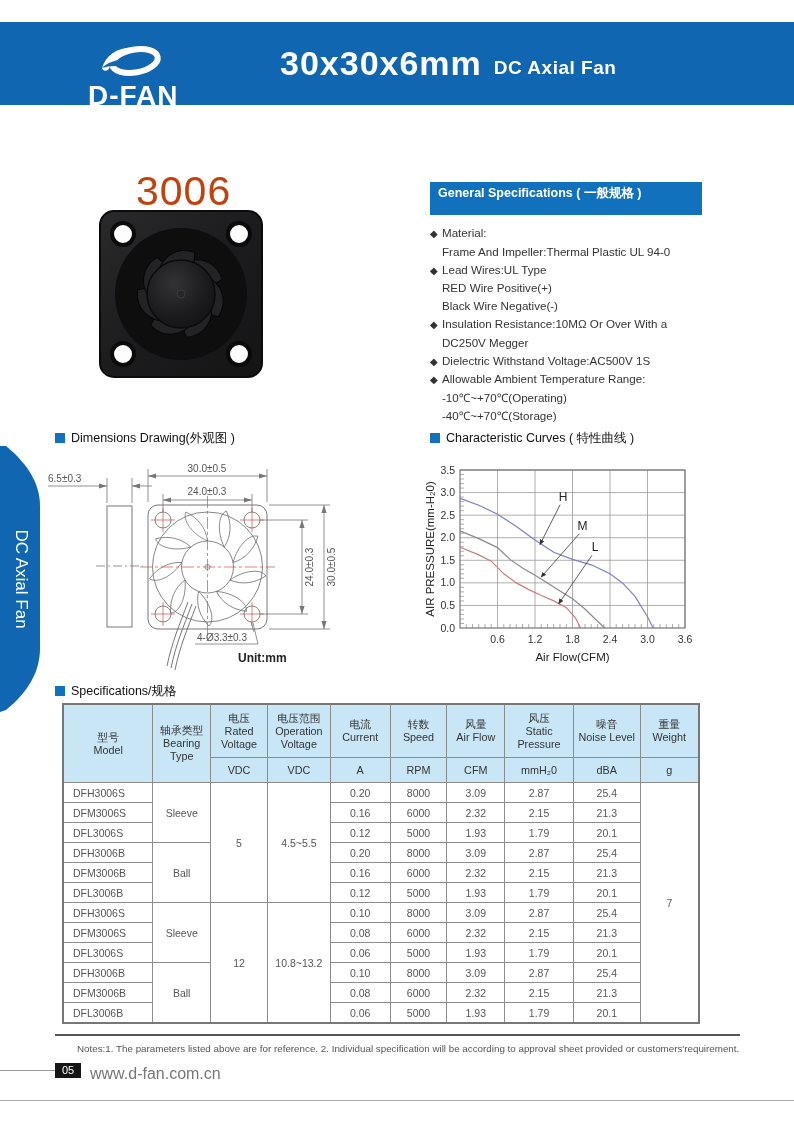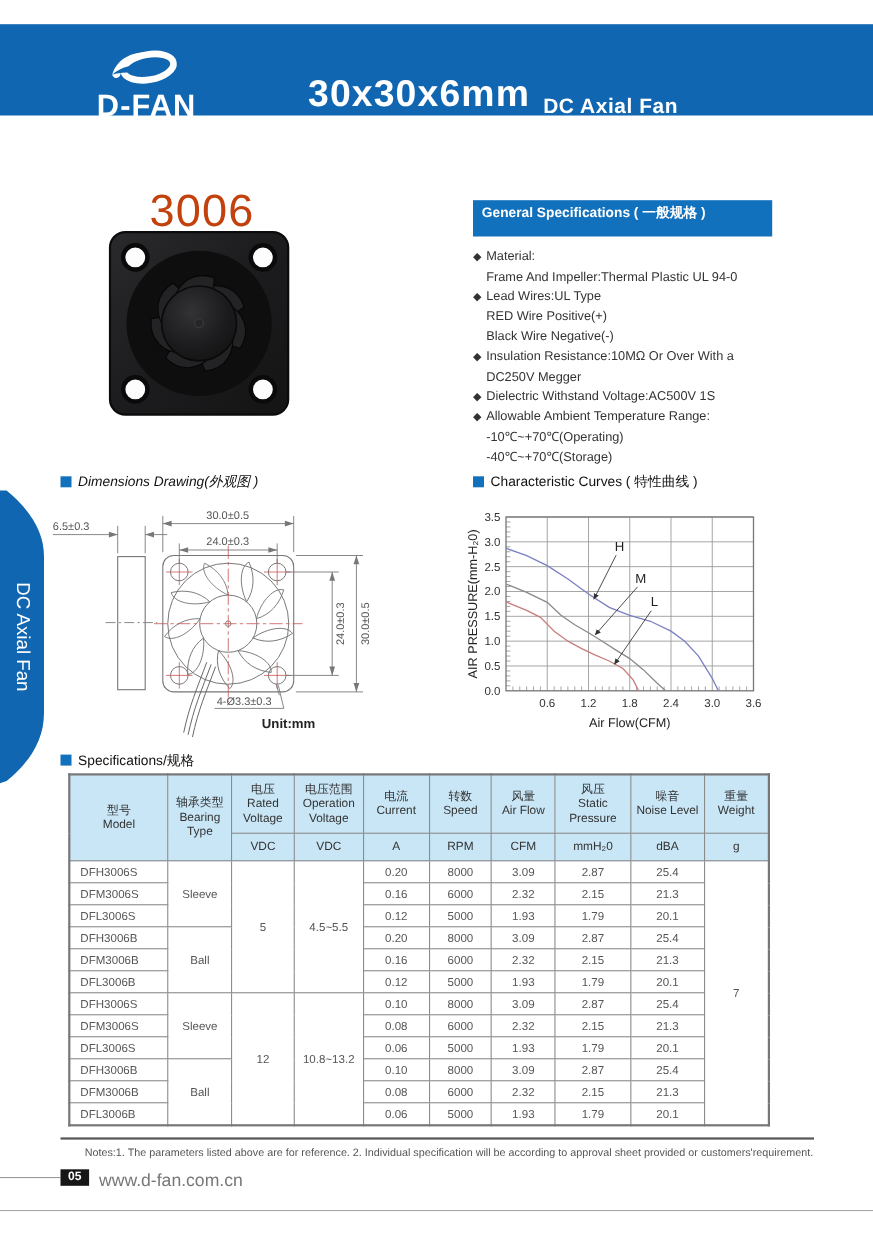--- a/index.html
+++ b/index.html
@@ -4,41 +4,41 @@
 <style>
   html,body{margin:0;padding:0;background:#fff;}
   .page{position:relative;width:794px;height:1123px;background:#fff;overflow:hidden;
         font-family:"Liberation Sans",sans-serif;color:#222;}
 
   
   .banner{position:absolute;left:0;top:22px;width:794px;height:83px;background:#1166b1;}
   .logo{position:absolute;left:84px;top:20px;display:flex;align-items:center;flex-direction:column;}
   .logo svg{display:block;}
   .brand{color:#fff;font-size:28px;font-weight:bold;letter-spacing:1px;margin-left:4px;}
-  .titlewrap{position:absolute;left:280px;top:0;height:83px;display:flex;align-items:flex-end;}
+  .titlewrap{position:absolute;left:280px;top:0;height:83px;display:flex;align-items:center;}
   .size-title{color:#fff;font-size:34px;font-weight:bold;letter-spacing:1px;}
   .sub-title{color:#fff;font-size:19px;font-weight:bold;margin-left:12px;position:relative;top:4px;letter-spacing:.5px;}
 
   
   .model-no{position:absolute;left:136px;top:132px;font-size:41px;color:#c2410c;letter-spacing:1px;margin-top:36px;}
 
   
   .fan-photo{position:absolute;left:96px;top:203px;}
 
   
   .gspecs{position:absolute;left:430px;top:170px;width:272px;}
   .gs-bar{background:#1271bd;color:#fff;font-size:12.5px;font-weight:bold;height:33px;line-height:23px;padding-left:8px;margin-top:12px;}
   .gs-list{margin-top:9px;font-size:11.6px;color:#333;line-height:17.8px;white-space:nowrap;}
   .gs-line .diamond{display:inline-block;width:12px;font-size:10px;color:#333;}
   .gs-line.cont{padding-left:12px;}
 
   
   .sec-h{position:absolute;font-size:12.5px;color:#111;white-space:nowrap;}
   .sec-h .sq{display:inline-block;width:10px;height:10px;background:#1271bd;margin-right:6px;position:relative;top:1px;}
-  .dims-h{left:55px;top:430px;font-style:italic;}
+  .dims-h{left:55px;top:430px;}
   .curves-h{left:430px;top:430px;}
   .spec-h{left:55px;top:683px;}
 
   .dim-draw{position:absolute;left:40px;top:456px;}
   .dim-draw text{font-family:"Liberation Sans",sans-serif;font-size:10px;fill:#555;}
   .dim-draw text.unit{font-size:12px;font-weight:bold;fill:#222;}
   .dim-draw text.callout{font-size:10px;}
 
   .curve-chart{position:absolute;left:422px;top:460px;}
   .curve-chart text{font-family:"Liberation Sans",sans-serif;}
@@ -54,21 +54,21 @@
   .spec-table thead tr:first-child th{height:52px;}
   .spec-table thead tr:last-child th{height:24px;}
   .spec-table td{height:19px;text-align:center;color:#555;}
   .spec-table td.model{text-align:left;padding-left:9px;margin-top:27px;}
 
   
   .notes-rule{position:absolute;left:55px;top:1034px;width:685px;height:2px;background:#555;}
   .notes{position:absolute;left:55px;top:1043px;width:710px;font-size:9.8px;color:#555;padding-left:22px;}
   .fline{position:absolute;left:0;top:1070px;width:55px;height:1px;background:#999;}
   .pagebox{position:absolute;left:55px;top:1063px;width:26px;height:15px;background:#161616;color:#fff;
-           font-size:11px;font-weight:bold;text-align:center;line-height:15px;}
+           font-size:11px;font-weight:normal;text-align:center;line-height:15px;}
   .site{position:absolute;left:90px;top:1065px;font-size:16px;color:#777;}
   .bottom-rule{position:absolute;left:0;top:1100px;width:794px;height:1px;background:#aaa;}
 
   
   .side-tab{position:absolute;left:0;top:444px;width:42px;height:270px;}
   .side-tab-label{position:absolute;left:0;top:444px;width:42px;height:270px;display:flex;
                   align-items:center;justify-content:center;}
   .side-tab-label span{transform:rotate(90deg);white-space:nowrap;color:#fff;font-size:17px;}
 </style>
 </head>

